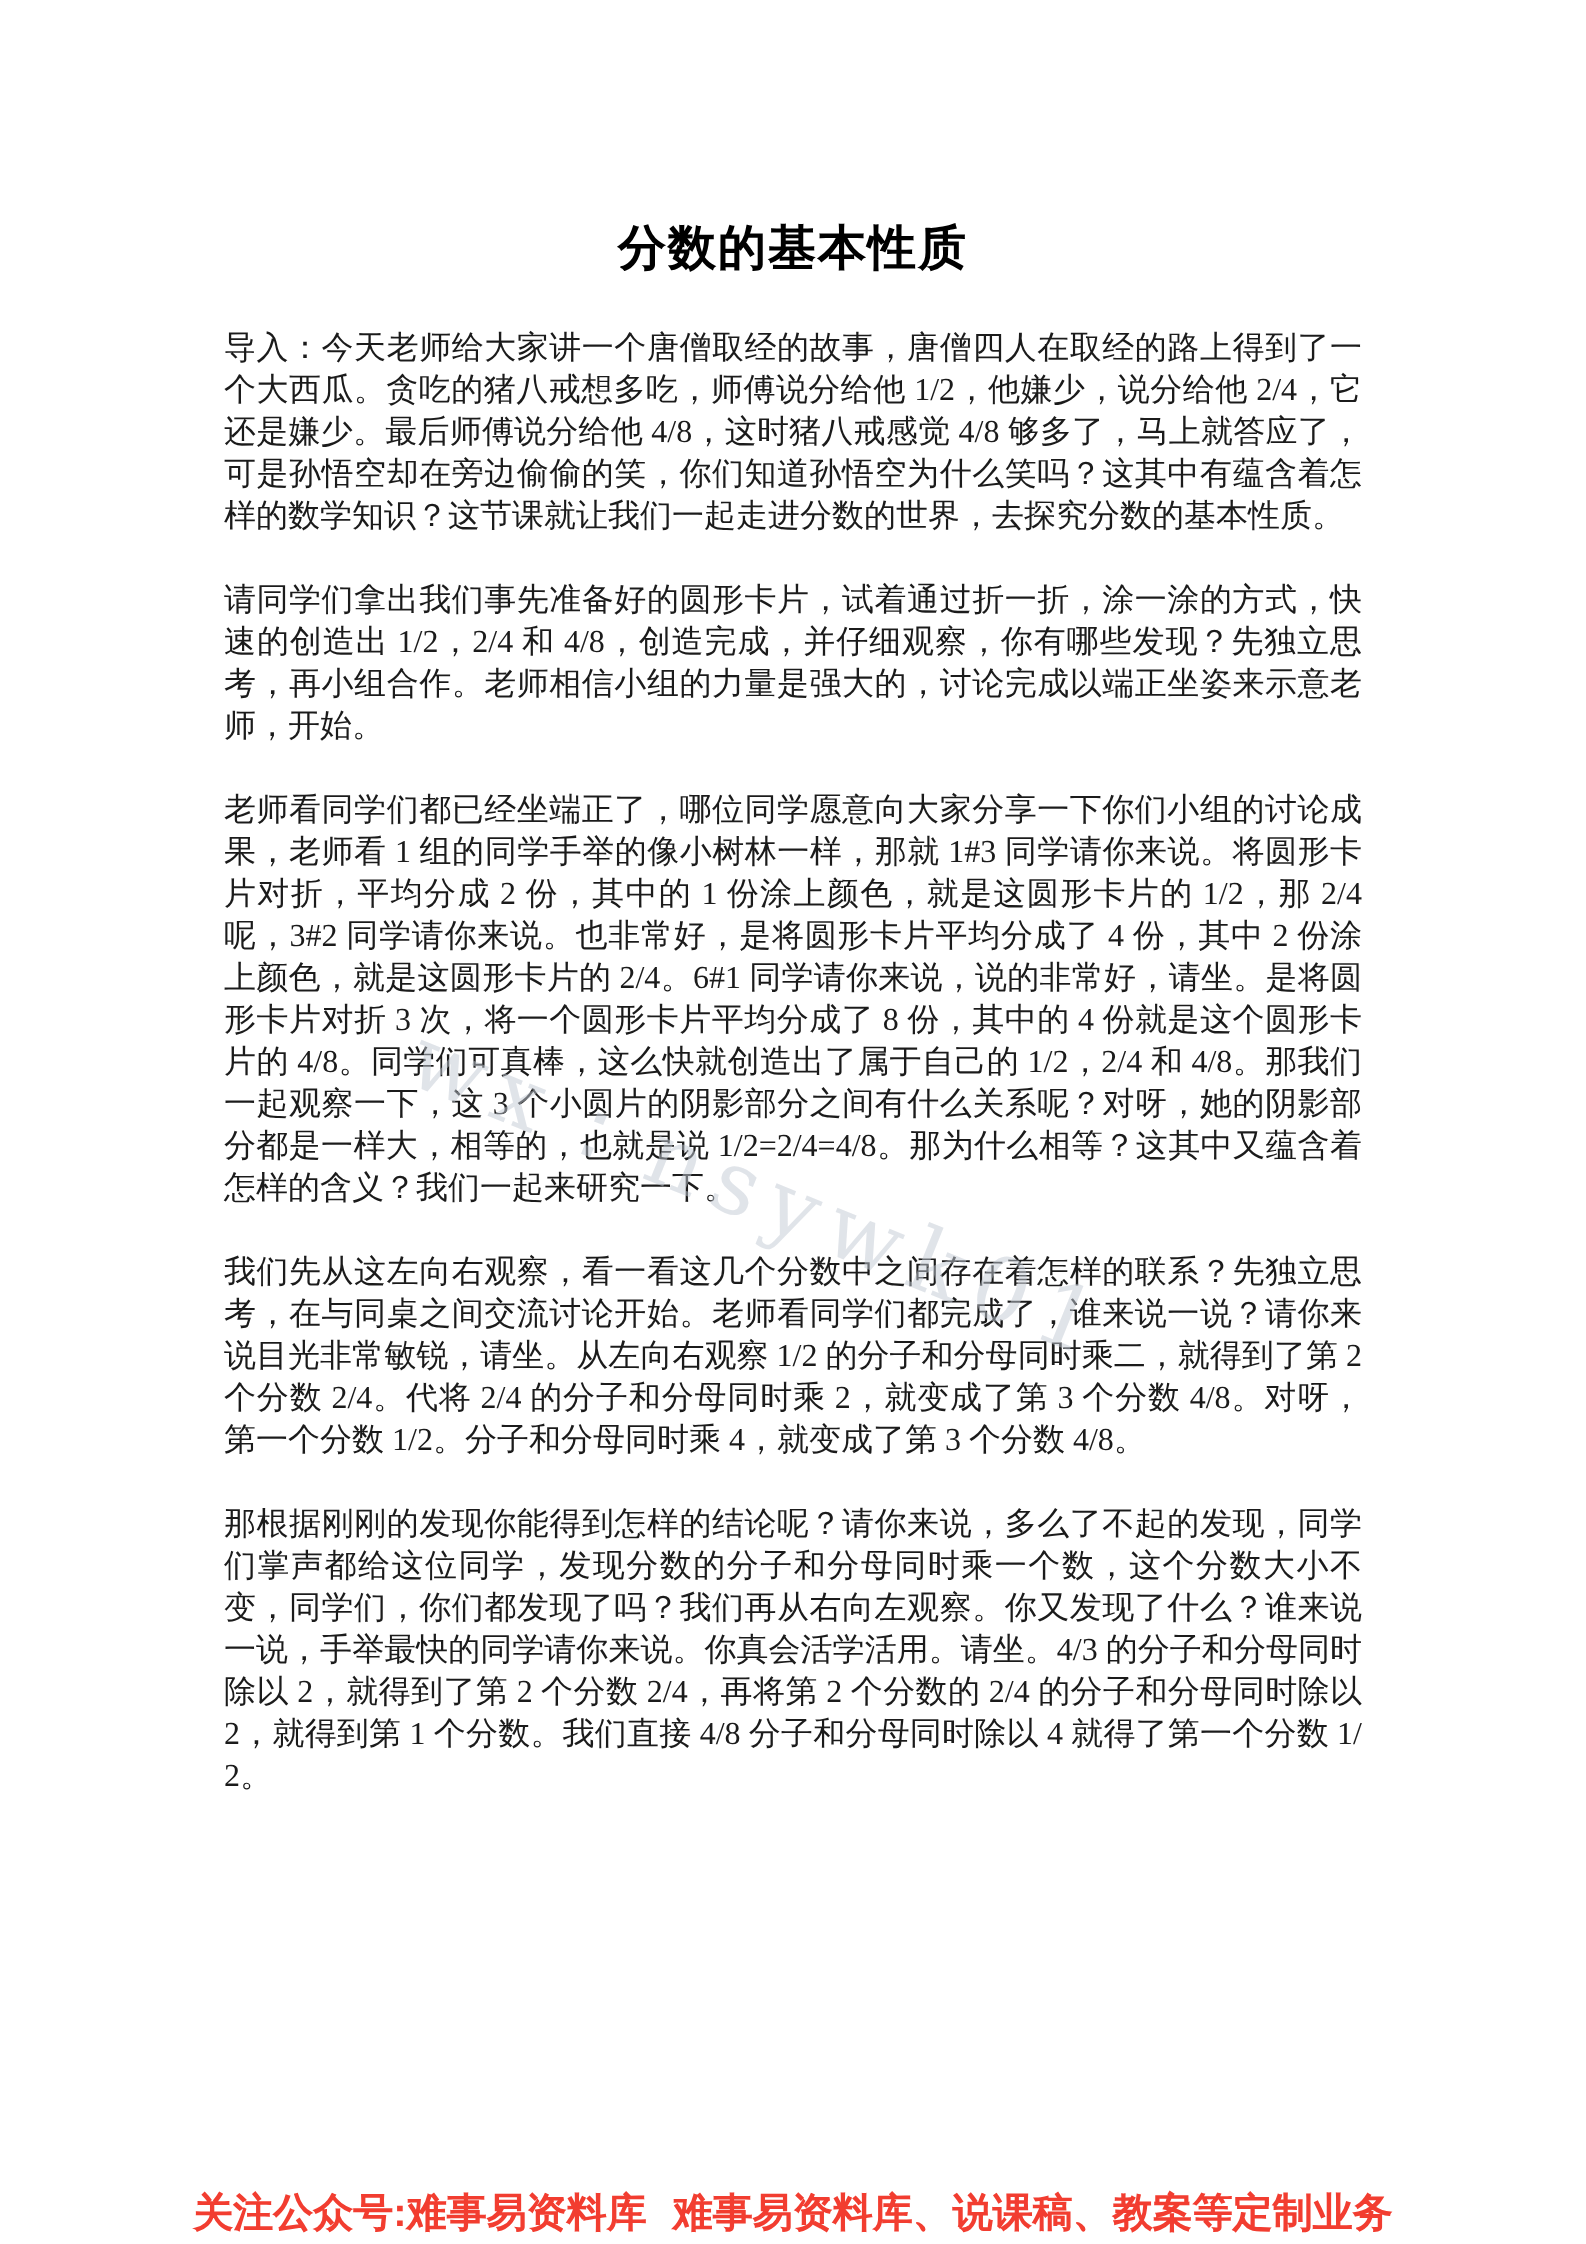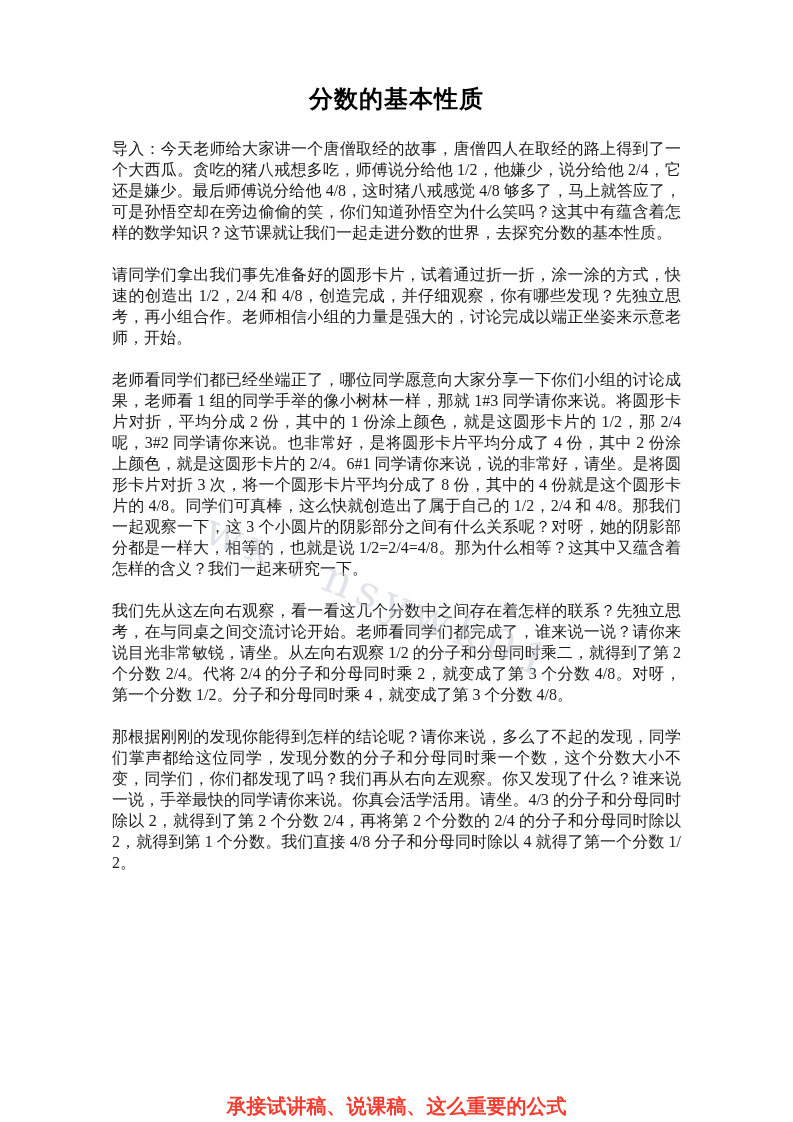--- a/index.html
+++ b/index.html
@@ -12,21 +12,21 @@
   }
   .page {
     position: relative;
     width: 793px;
     height: 1122px;
     background: #ffffff;
     overflow: hidden;
   }
   .title {
     margin: 0;
-    padding-top: 84px;
+    padding-top: 110px;
     text-align: center;
     font-family: "Liberation Sans", "DejaVu Sans", sans-serif;
     font-size: 24px;
     line-height: 30px;
     font-weight: 700;
     color: #000000;
     letter-spacing: 1px;
   }
   .content {
     margin: 24px 112px 0 112px;
@@ -81,16 +81,17 @@
     <p>导入：今天老师给大家讲一个唐僧取经的故事，唐僧四人在取经的路上得到了一个大西瓜。贪吃的猪八戒想多吃，师傅说分给他 1/2，他嫌少，说分给他 2/4，它还是嫌少。最后师傅说分给他 4/8，这时猪八戒感觉 4/8 够多了，马上就答应了，可是孙悟空却在旁边偷偷的笑，你们知道孙悟空为什么笑吗？这其中有蕴含着怎样的数学知识？这节课就让我们一起走进分数的世界，去探究分数的基本性质。</p>
     <p>请同学们拿出我们事先准备好的圆形卡片，试着通过折一折，涂一涂的方式，快速的创造出 1/2，2/4 和 4/8，创造完成，并仔细观察，你有哪些发现？先独立思考，再小组合作。老师相信小组的力量是强大的，讨论完成以端正坐姿来示意老师，开始。</p>
     <p>老师看同学们都已经坐端正了，哪位同学愿意向大家分享一下你们小组的讨论成果，老师看 1 组的同学手举的像小树林一样，那就 1#3 同学请你来说。将圆形卡片对折，平均分成 2 份，其中的 1 份涂上颜色，就是这圆形卡片的 1/2，那 2/4 呢，3#2 同学请你来说。也非常好，是将圆形卡片平均分成了 4 份，其中 2 份涂上颜色，就是这圆形卡片的 2/4。6#1 同学请你来说，说的非常好，请坐。是将圆形卡片对折 3 次，将一个圆形卡片平均分成了 8 份，其中的 4 份就是这个圆形卡片的 4/8。同学们可真棒，这么快就创造出了属于自己的 1/2，2/4 和 4/8。那我们一起观察一下，这 3 个小圆片的阴影部分之间有什么关系呢？对呀，她的阴影部分都是一样大，相等的，也就是说 1/2=2/4=4/8。那为什么相等？这其中又蕴含着怎样的含义？我们一起来研究一下。</p>
     <p>我们先从这左向右观察，看一看这几个分数中之间存在着怎样的联系？先独立思考，在与同桌之间交流讨论开始。老师看同学们都完成了，谁来说一说？请你来说目光非常敏锐，请坐。从左向右观察 1/2 的分子和分母同时乘二，就得到了第 2 个分数 2/4。代将 2/4 的分子和分母同时乘 2，就变成了第 3 个分数 4/8。对呀，第一个分数 1/2。分子和分母同时乘 4，就变成了第 3 个分数 4/8。</p>
     <p>那根据刚刚的发现你能得到怎样的结论呢？请你来说，多么了不起的发现，同学们掌声都给这位同学，发现分数的分子和分母同时乘一个数，这个分数大小不变，同学们，你们都发现了吗？我们再从右向左观察。你又发现了什么？谁来说一说，手举最快的同学请你来说。你真会活学活用。请坐。4/3 的分子和分母同时除以 2，就得到了第 2 个分数 2/4，再将第 2 个分数的 2/4 的分子和分母同时除以 2，就得到第 1 个分数。我们直接 4/8 分子和分母同时除以 4 就得了第一个分数 1/2。</p>
   </div>
 
   <div class="watermark">wx：nsywk01</div>
 
   <div class="footer">
-    <span class="seg">承接试讲稿、说课稿、这么重要的公式</span>
+    <span class="seg">关注公众号:难事易资料库</span>
+    <span class="seg">难事易资料库、说课稿、教案等定制业务</span>
   </div>
 
 </div>
 
 </body></html>

